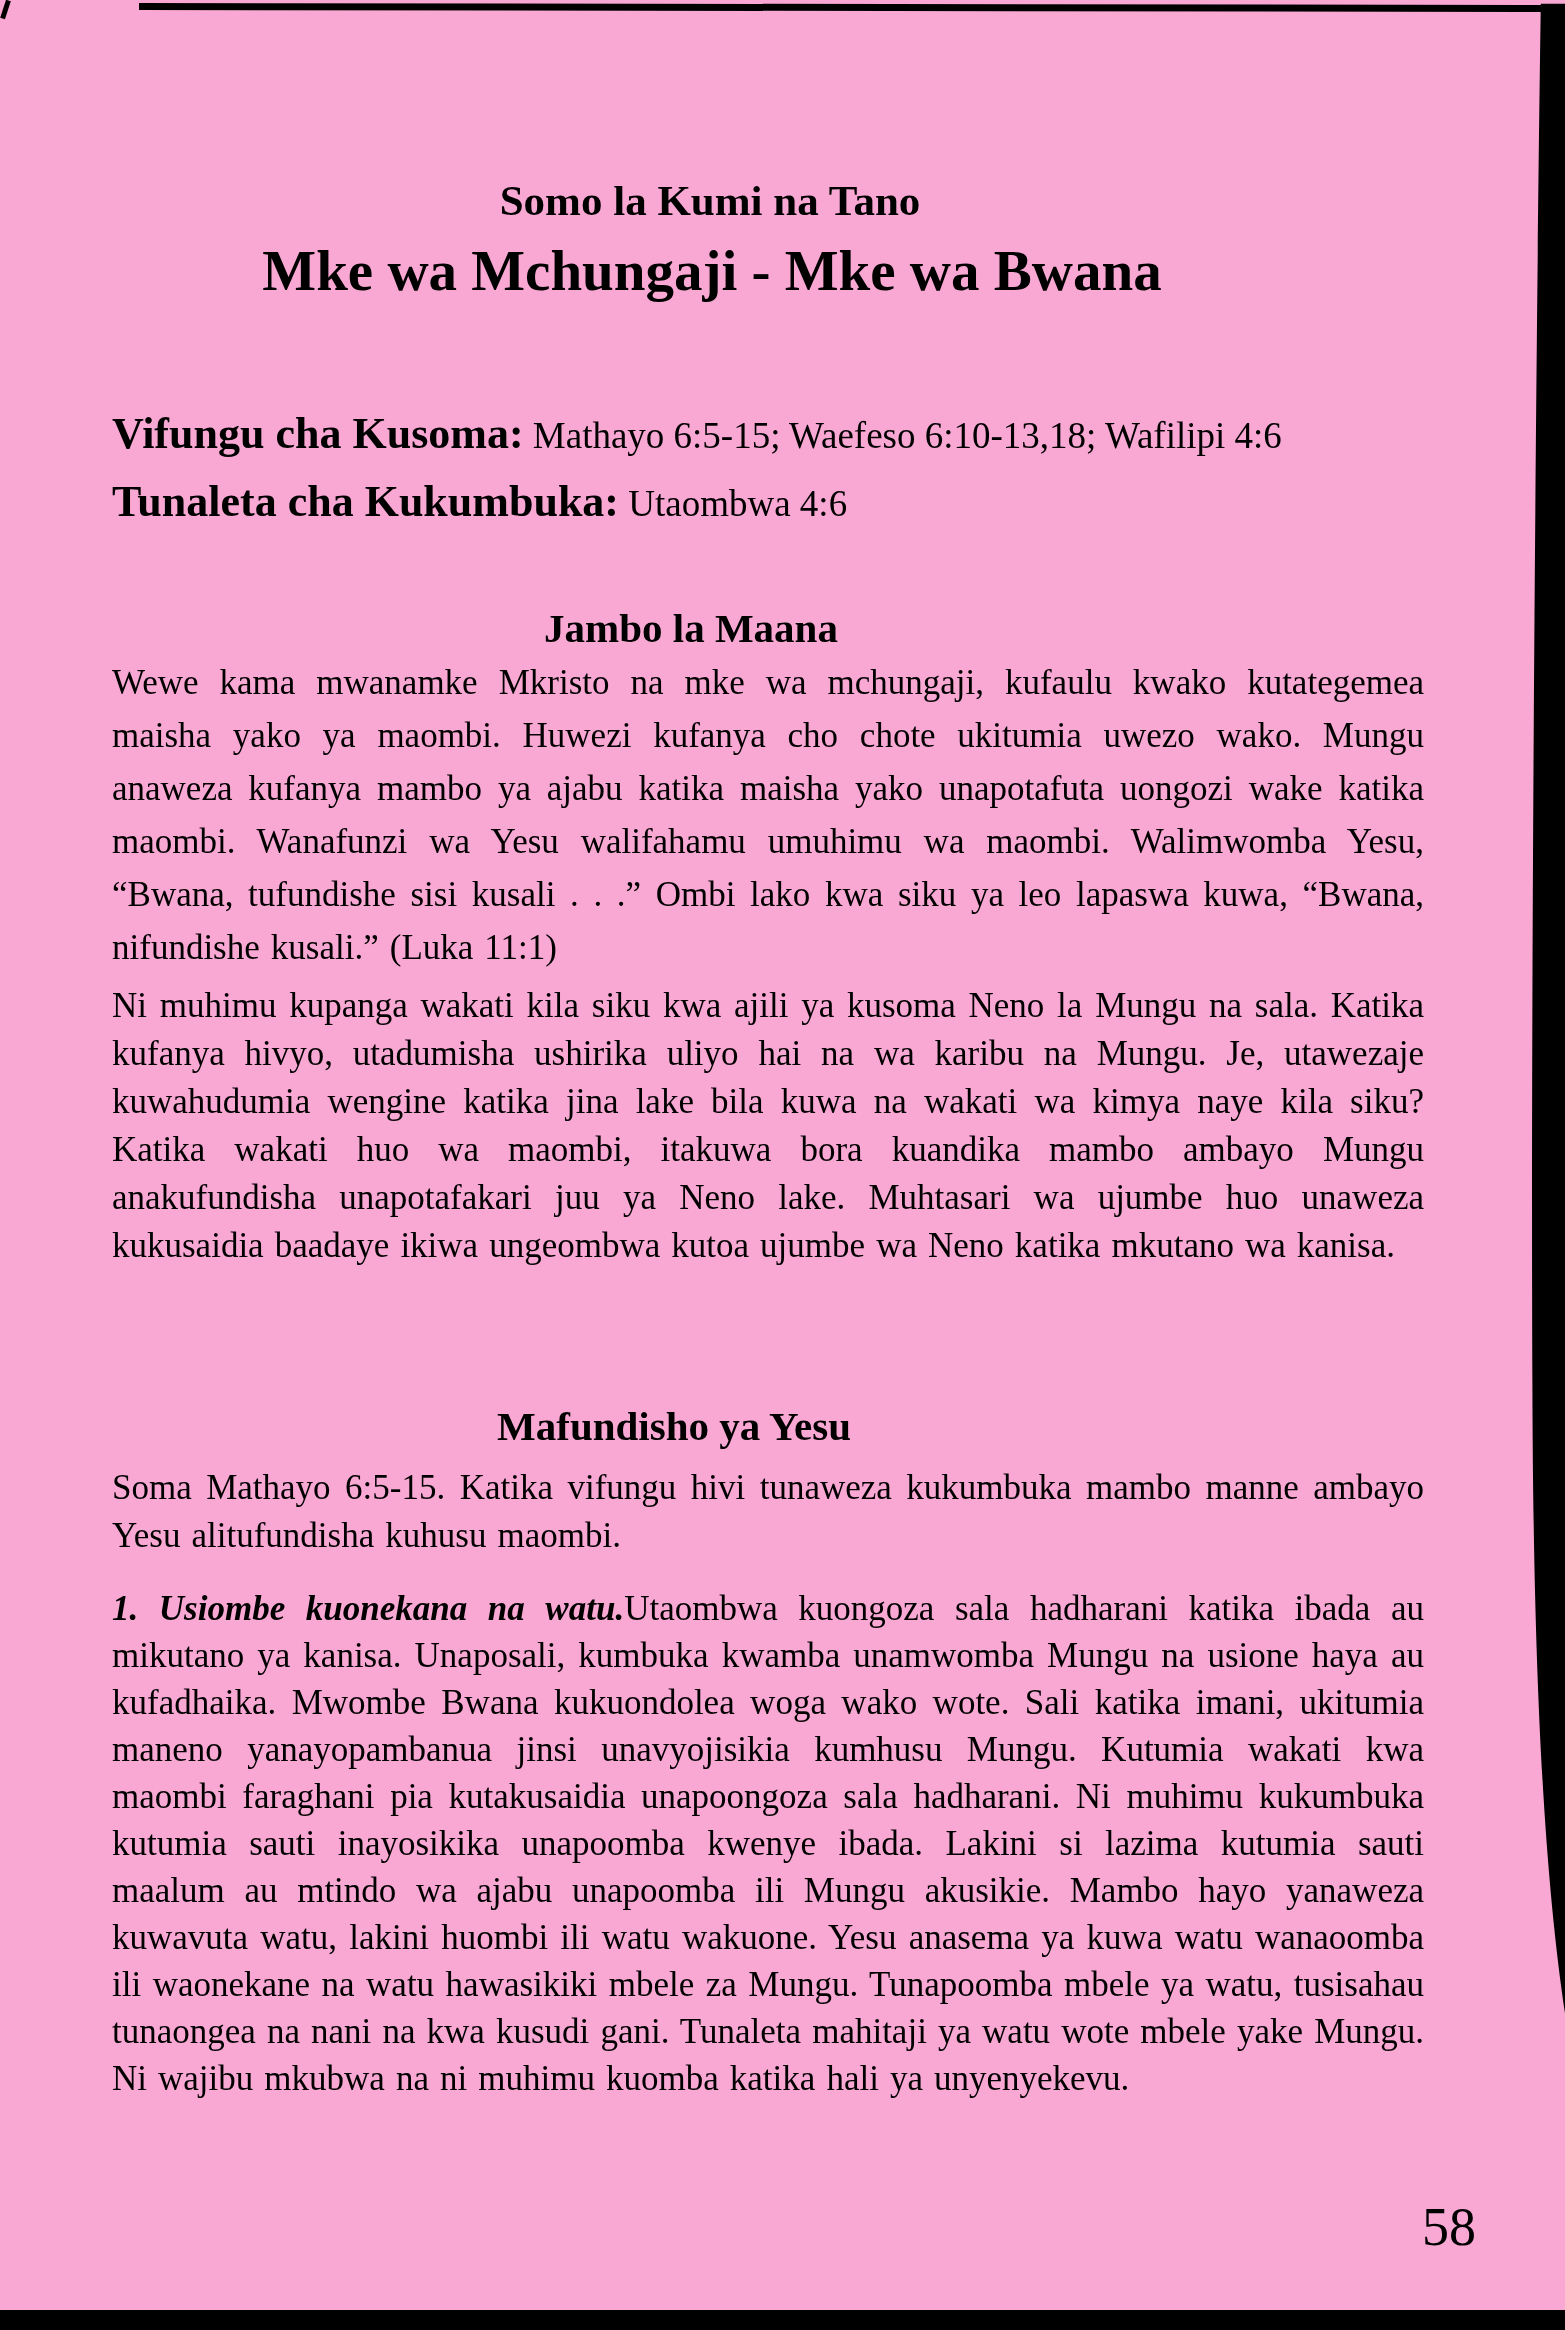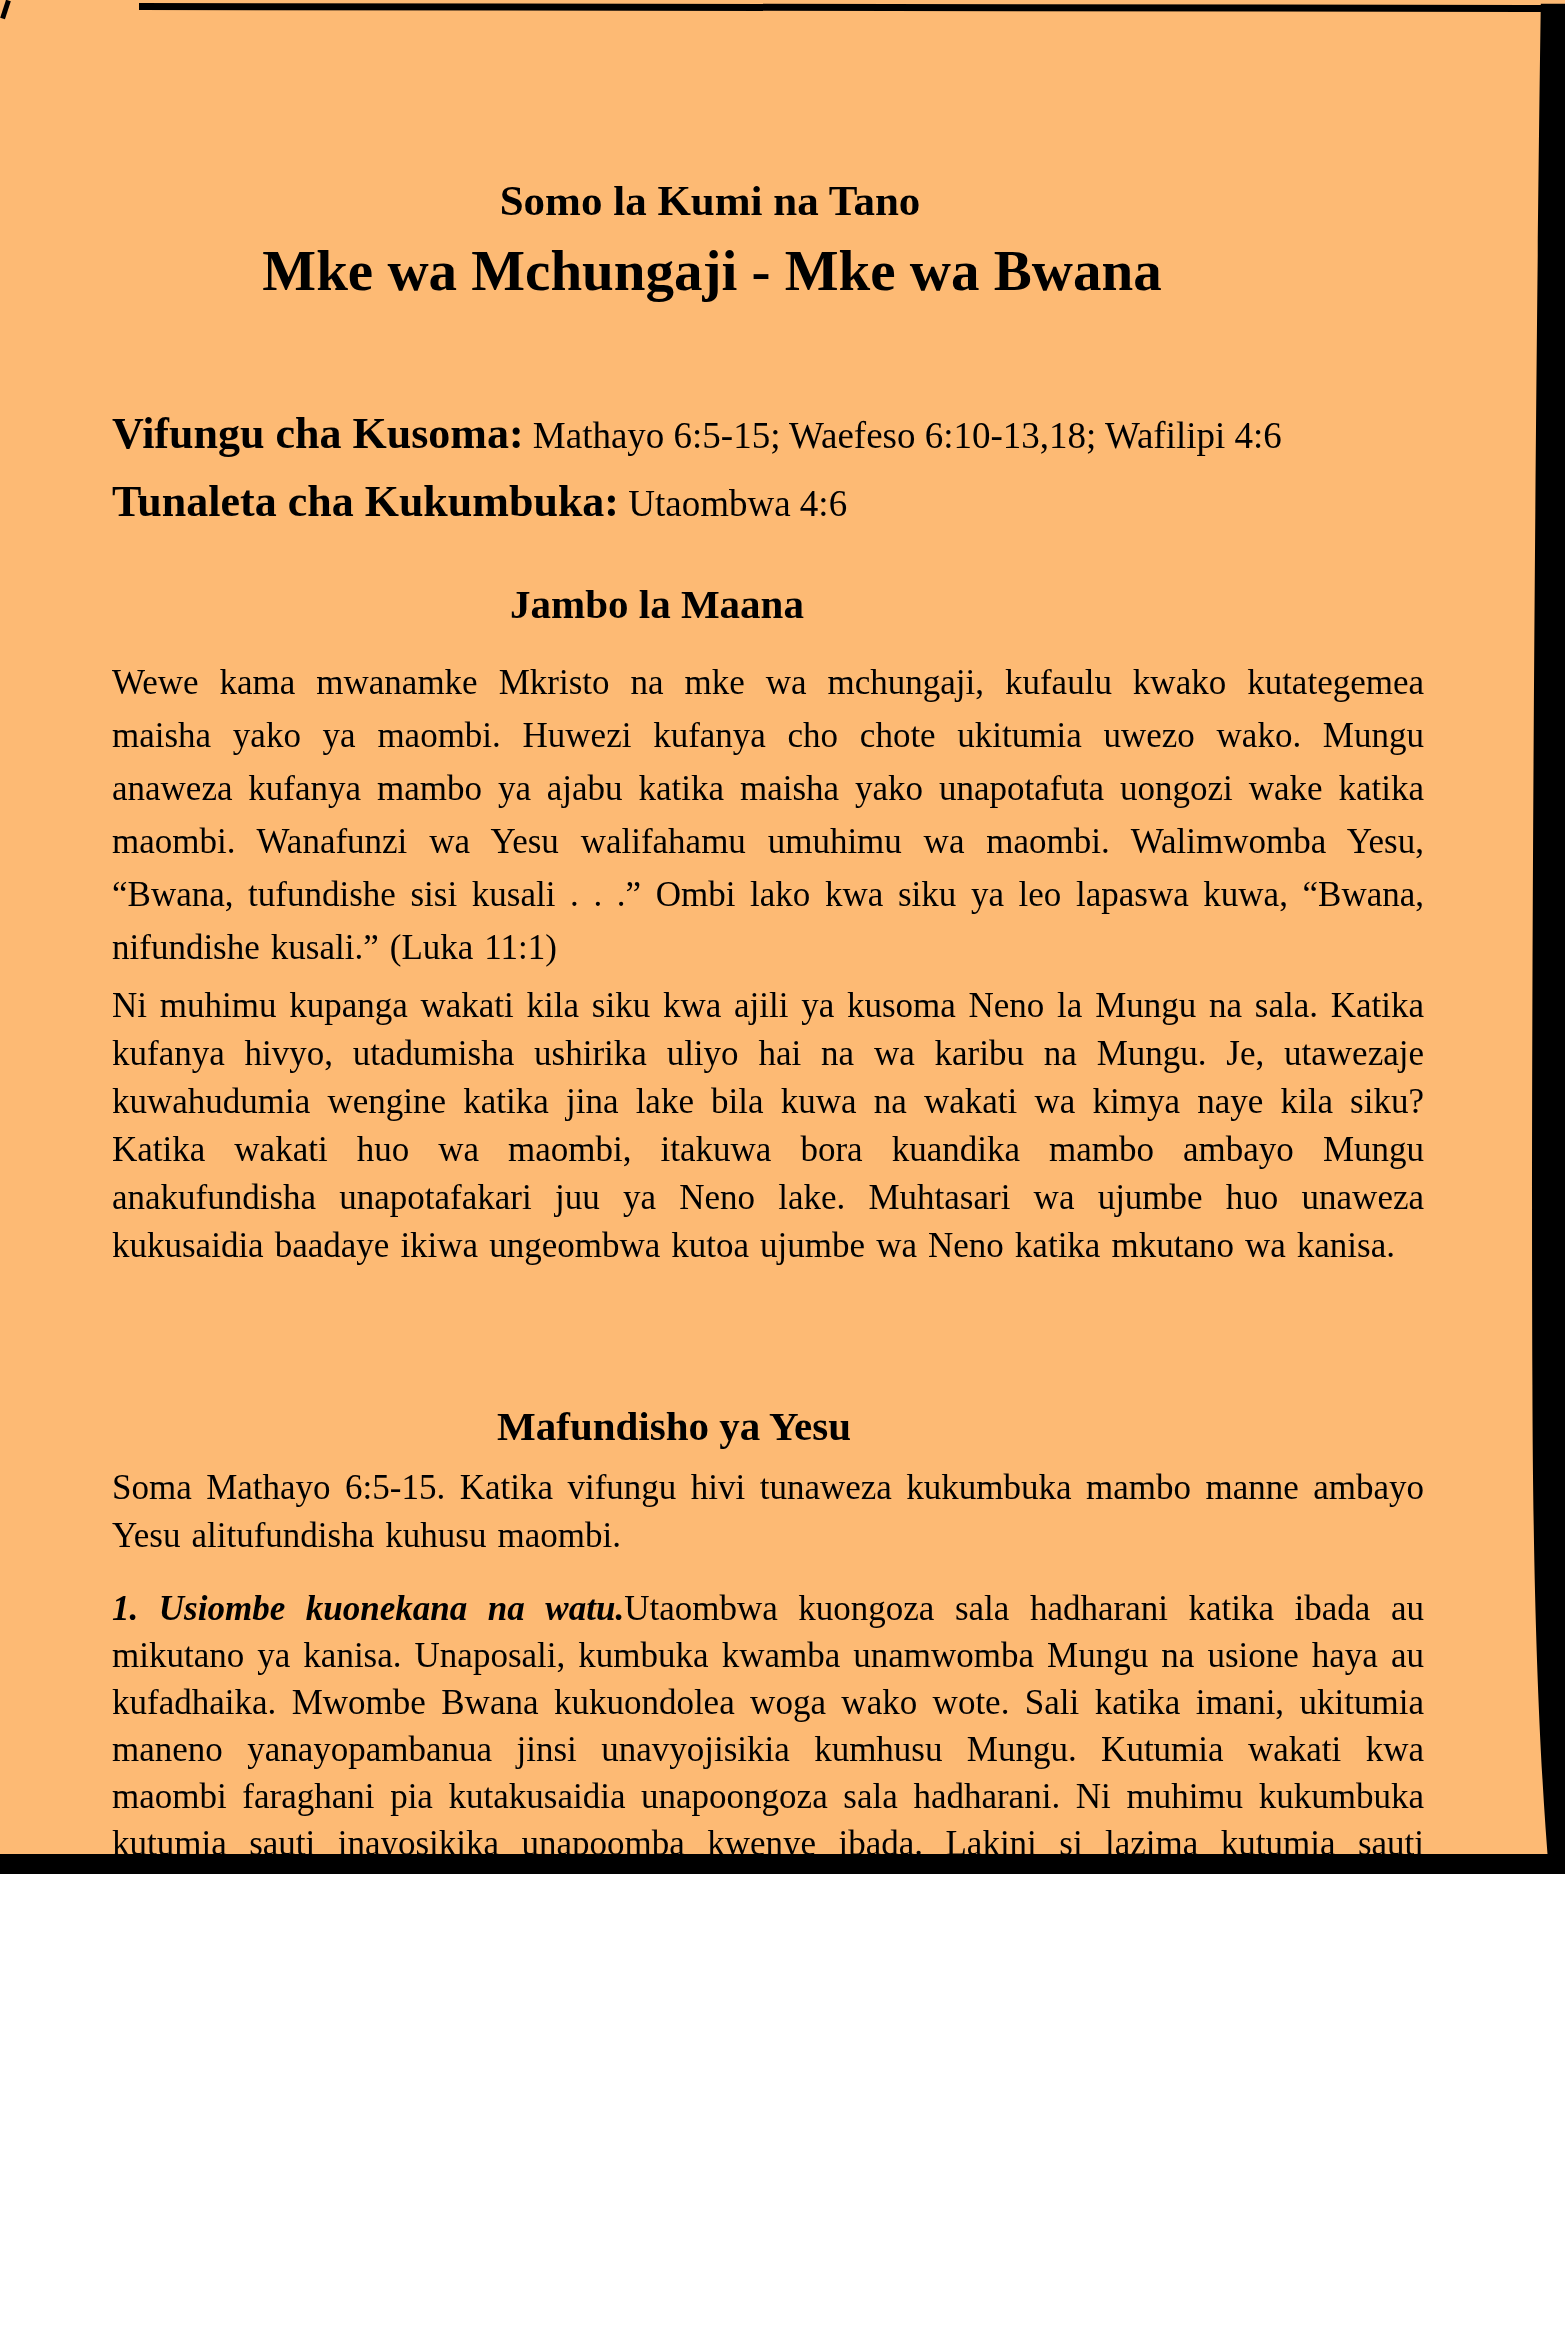--- a/index.html
+++ b/index.html
@@ -1,20 +1,20 @@
 <!DOCTYPE html>
 <html style="font-size:15px"><head>
 <meta charset="utf-8">
 <style>
   html, body { margin: 0; padding: 0; background: #ffffff; }
   #page {
     position: relative;
     width: 1566px;
-    height: 1874px;
-    background: #fdba74;
+    height: 2330px;
+    background: #f9a8d4;
     color: #000000;
     font-family: "Liberation Serif", "DejaVu Serif", serif;
     overflow: hidden;
   }
 
   
   .top-line {
     position: absolute;
     top: 3.7px; left: 139px; right: 0;
     height: 6.6px;
@@ -56,21 +56,21 @@
     transform: translateX(-56px);
     white-space: nowrap;
   }
   .section-heading {
     position: absolute;
     left: 112px; width: 1312px;
     text-align: center;
     font-size: 41px; font-weight: bold;
     white-space: nowrap;
   }
-  #s1-heading { top: 580px; transform: translateX(-111px); }
+  #s1-heading { top: 604px; transform: translateX(-111px); margin-left: 34px; }
   #s2-heading { top: 1402px; transform: translateX(-94px); }
 
   
   .refline {
     position: absolute;
     left: 112px; width: 1340px;
     font-size: 37px;
     white-space: nowrap;
   }
   #reading-line { top: 408px; }

